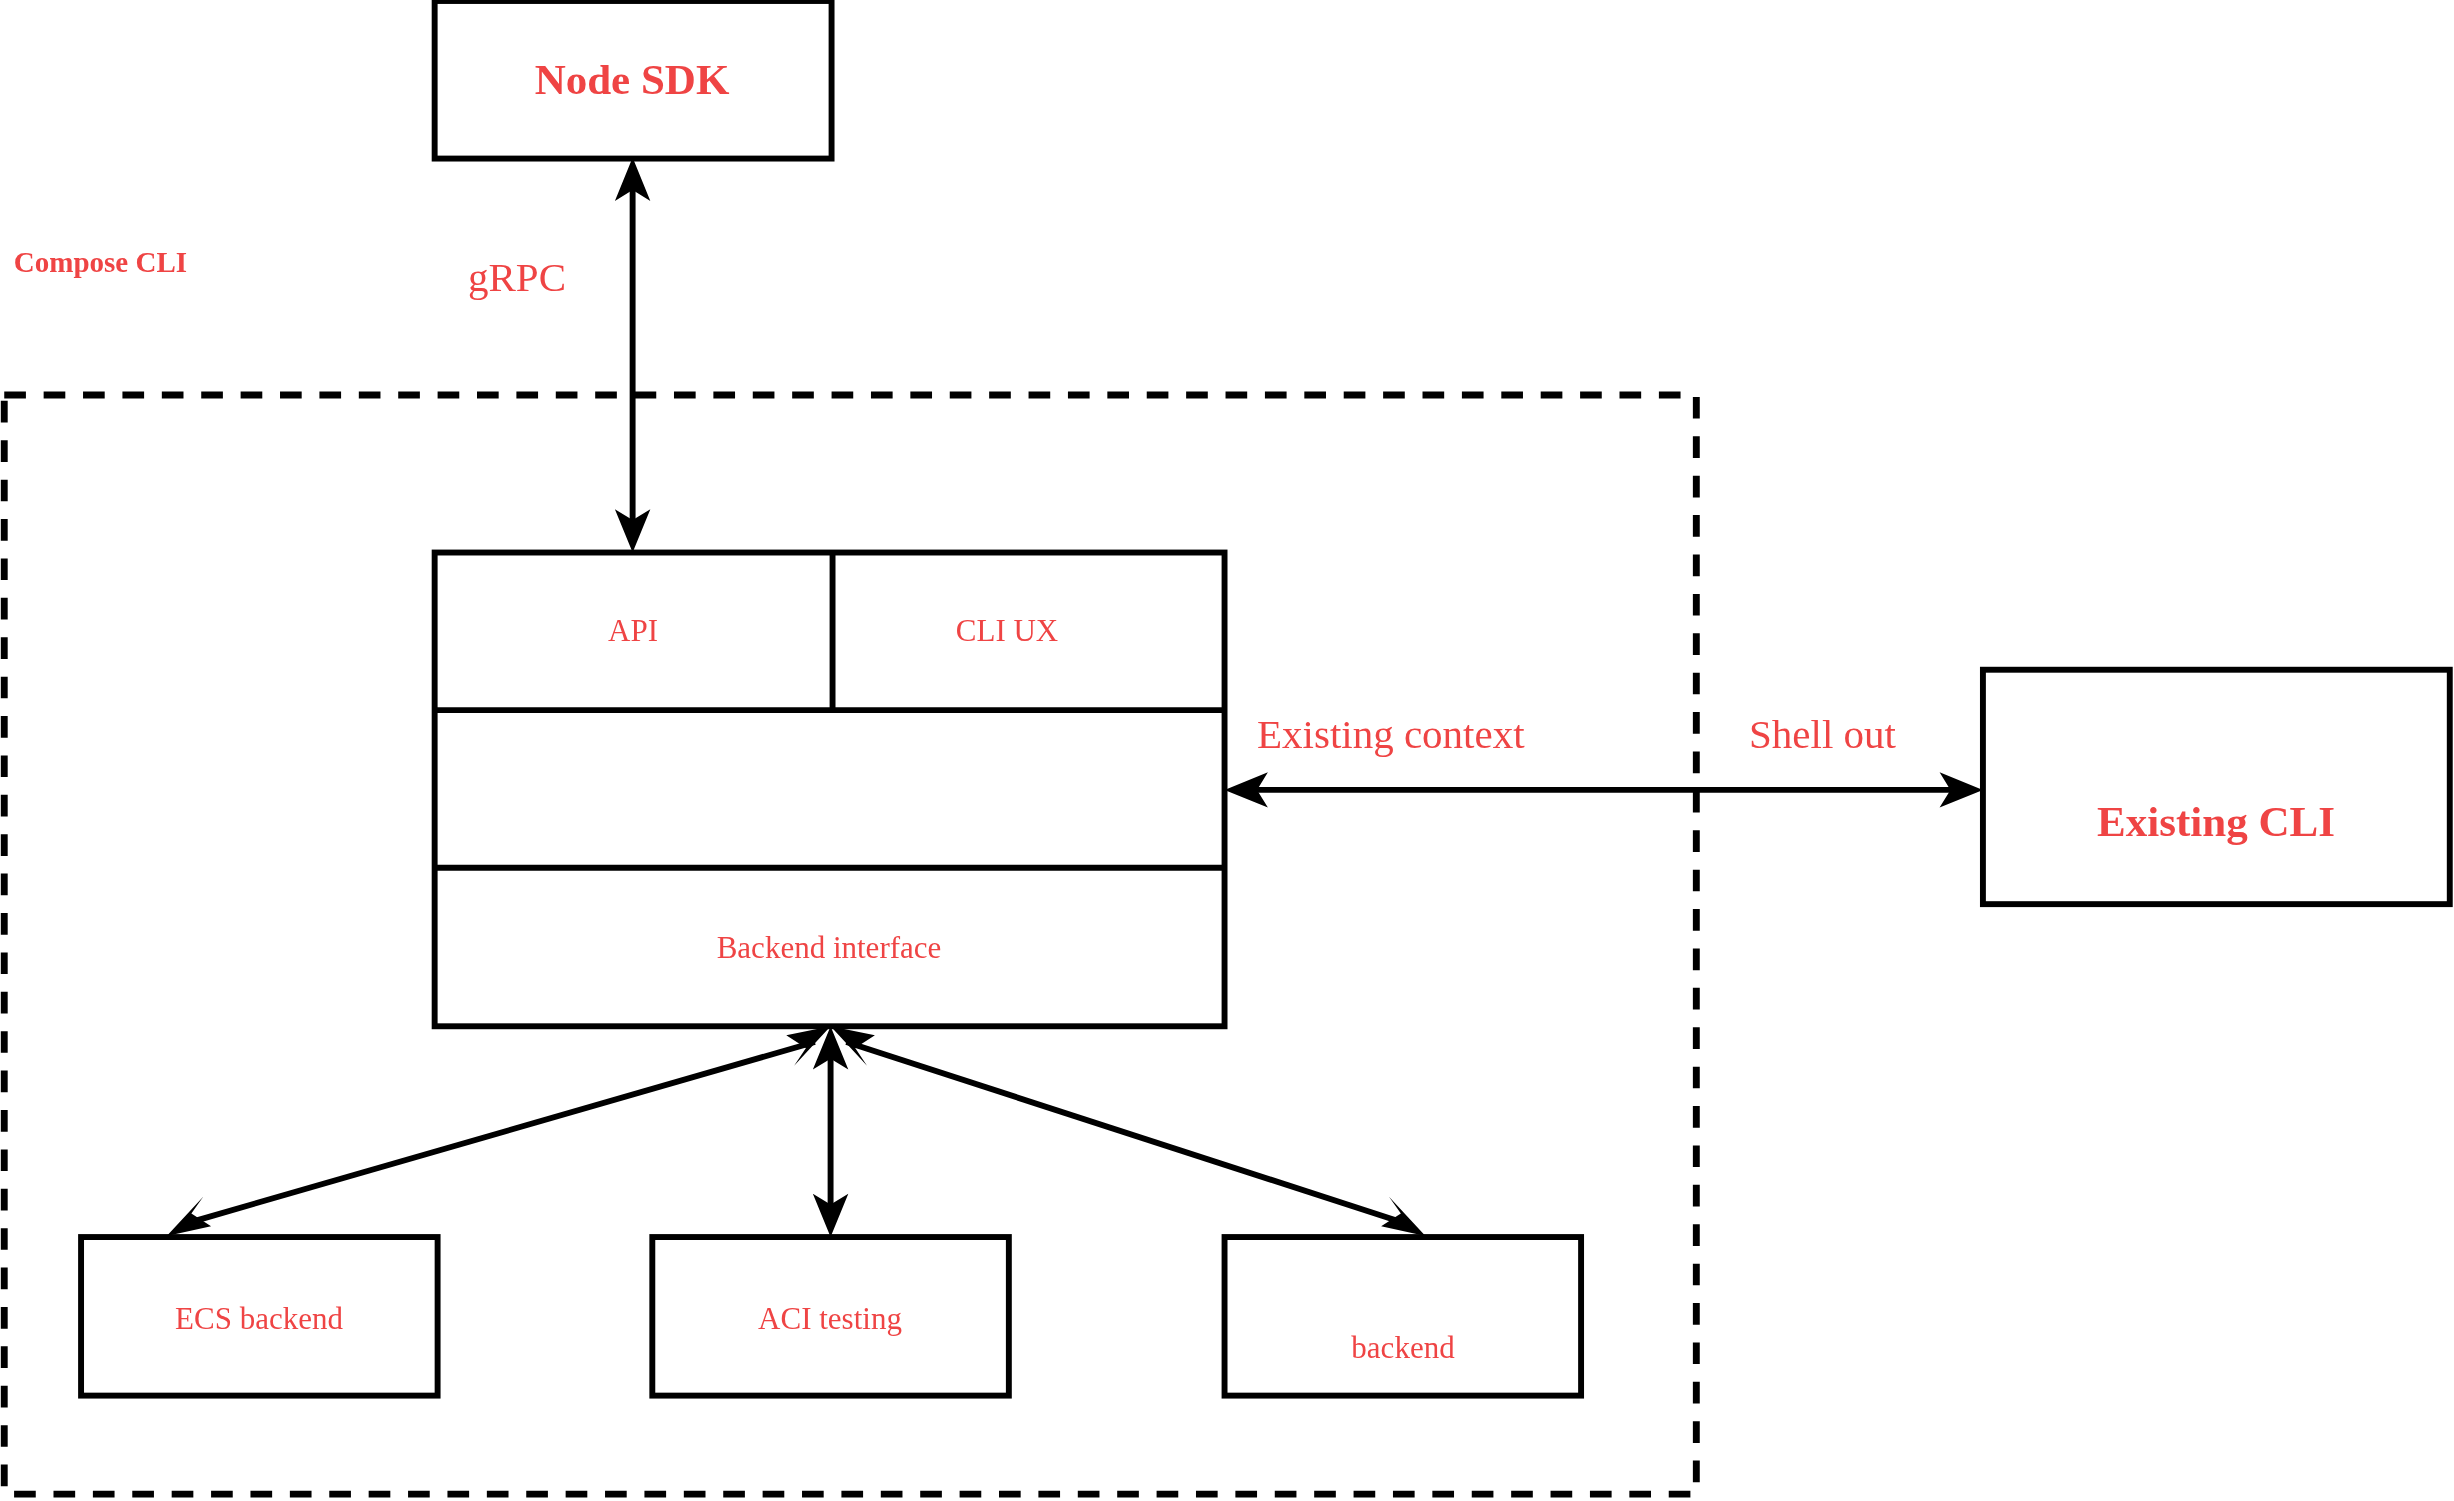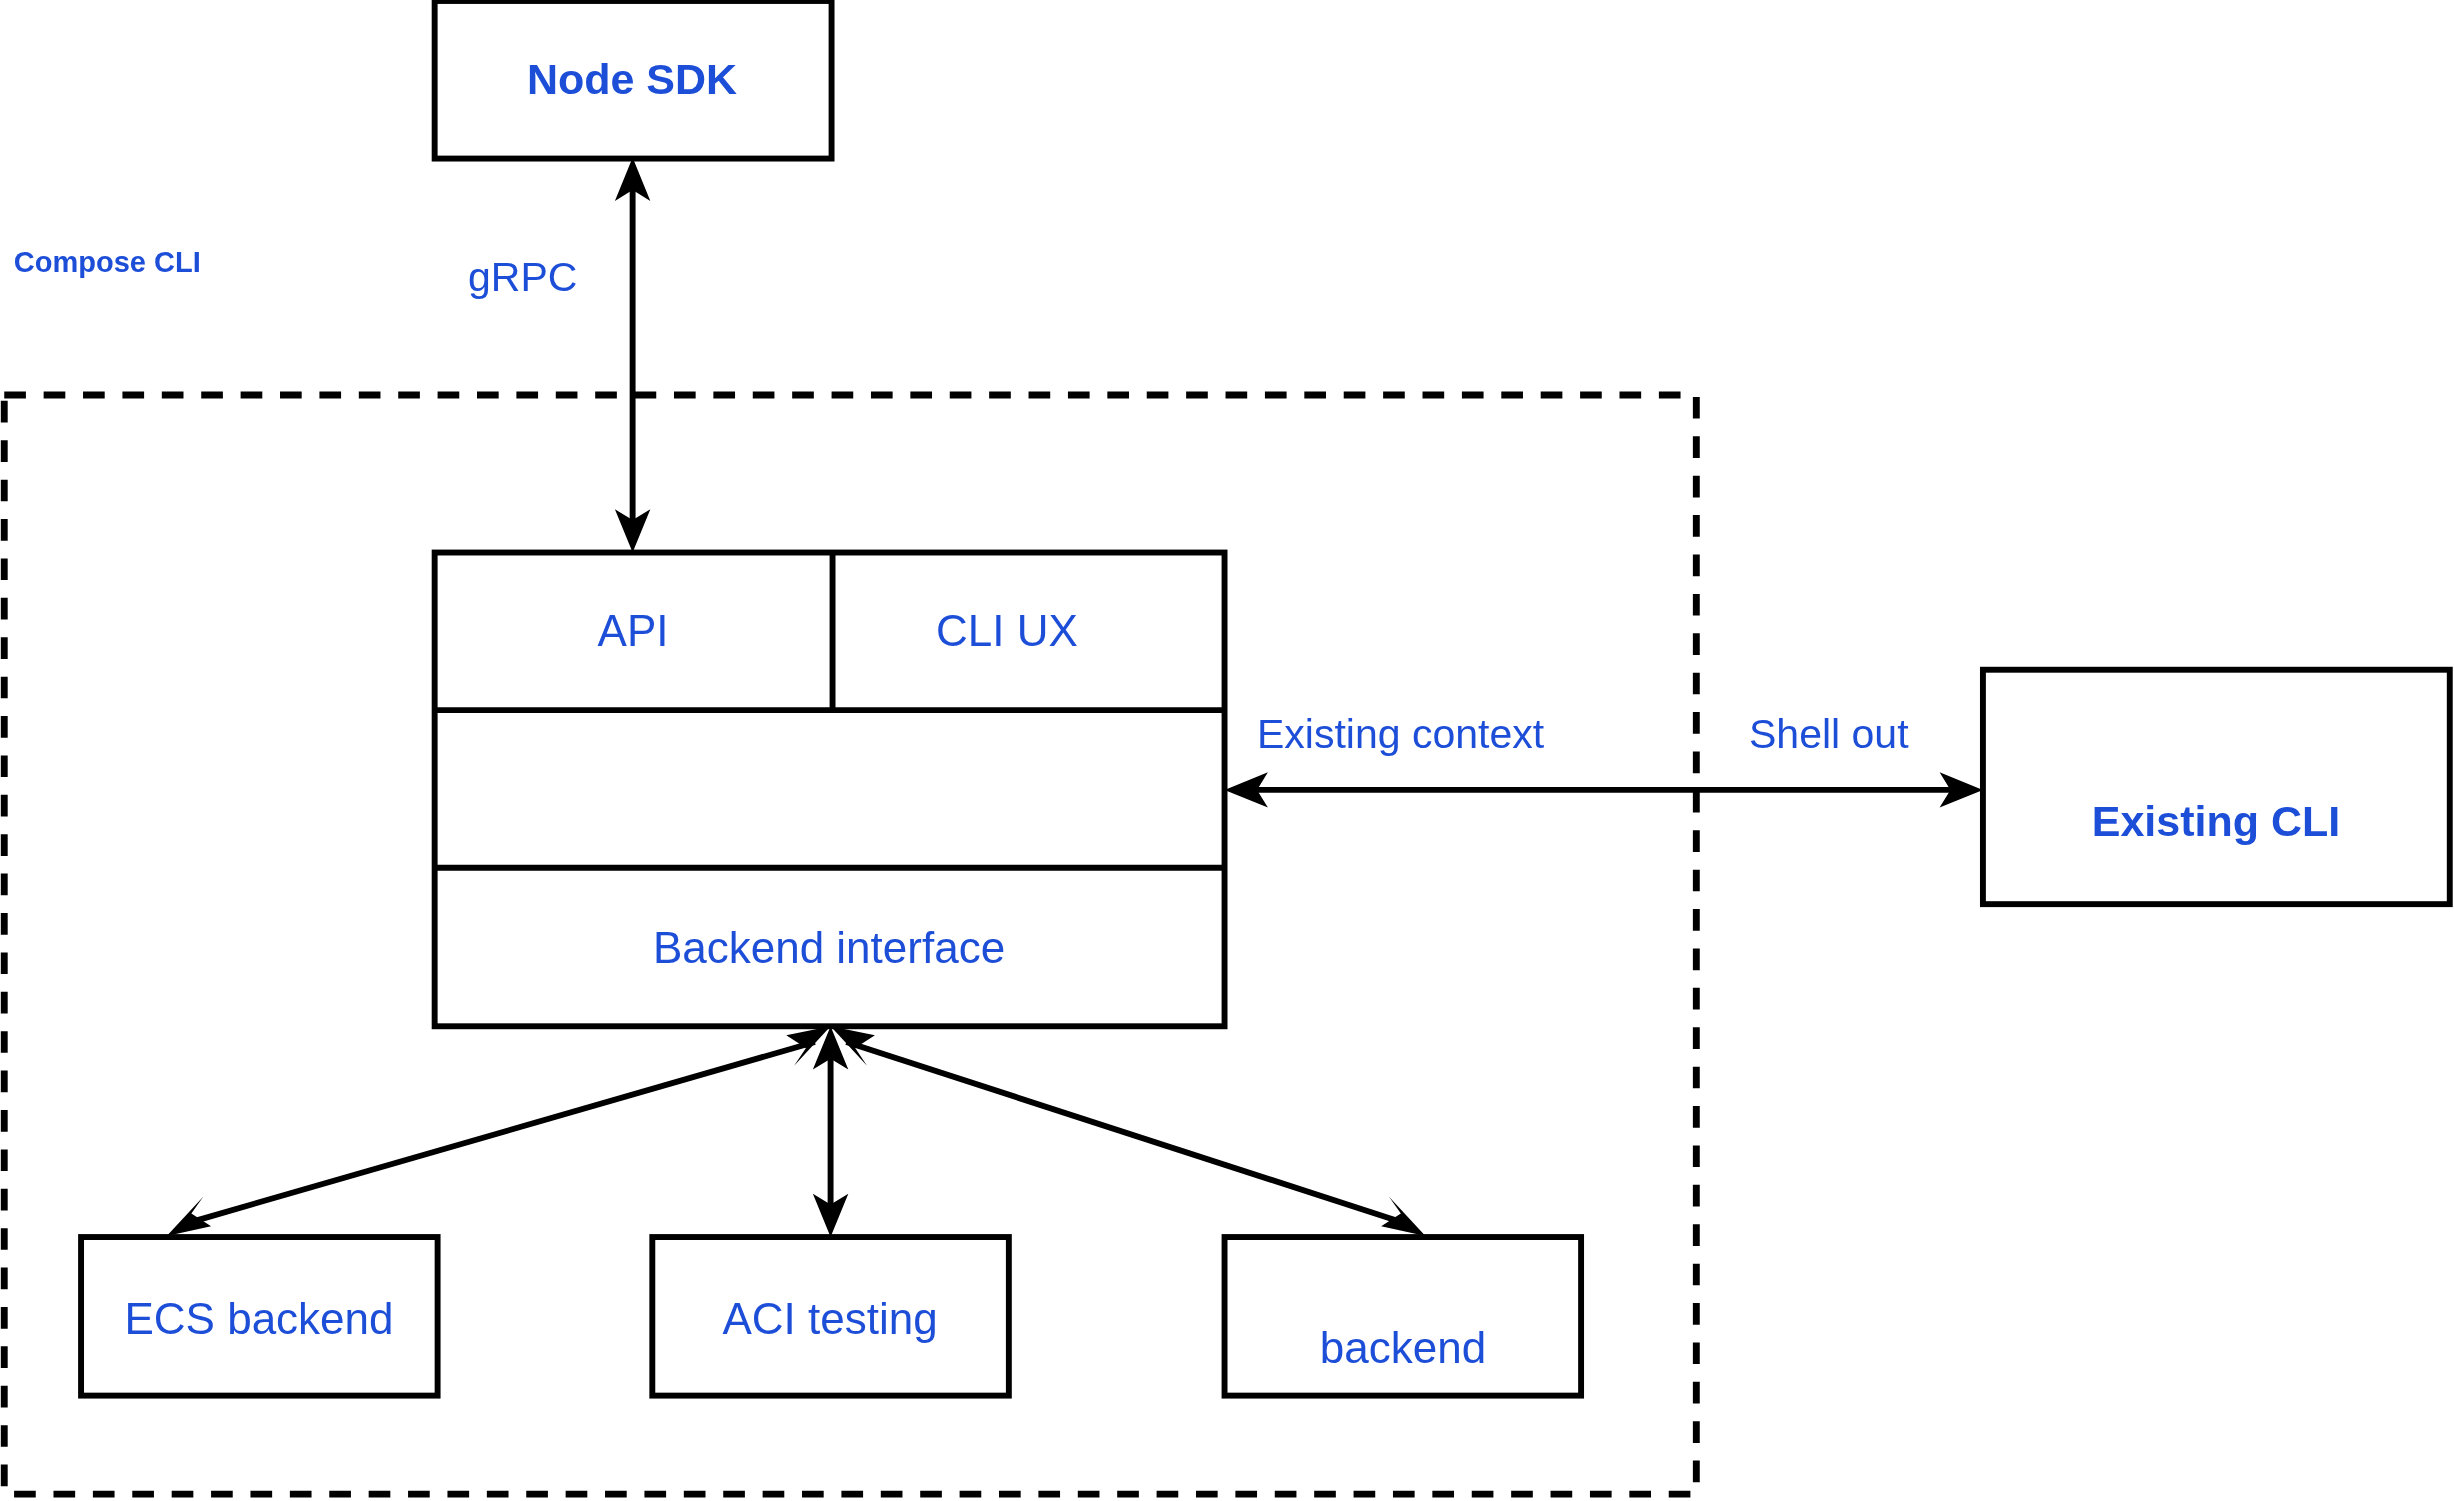--- a/index.html
+++ b/index.html
@@ -46,31 +46,31 @@
     stroke: #000000;
     stroke-width: 6;
     fill: none;
   }
   .arrow-head {
     fill: #000000;
     stroke: none;
   }
   .lbl {
     position: absolute;
-    font-family: Liberation Sans, sans-serif;
-    color: #1d4ed8;
+    font-family: Liberation Serif, serif;
+    color: #ef4444;
     white-space: pre;
     line-height: 1.15;
   }
   .lbl-center {
     text-align: center;
     transform: translate(-50%, -50%);
   }
   .node-label {
-    font-size: 44px;
+    font-size: 31px;
     font-weight: 400;
   }
   .node-label-bold {
     font-size: 43px;
     font-weight: 700;
   }
   .edge-label {
     font-size: 41px;
     font-weight: 400;
   }

